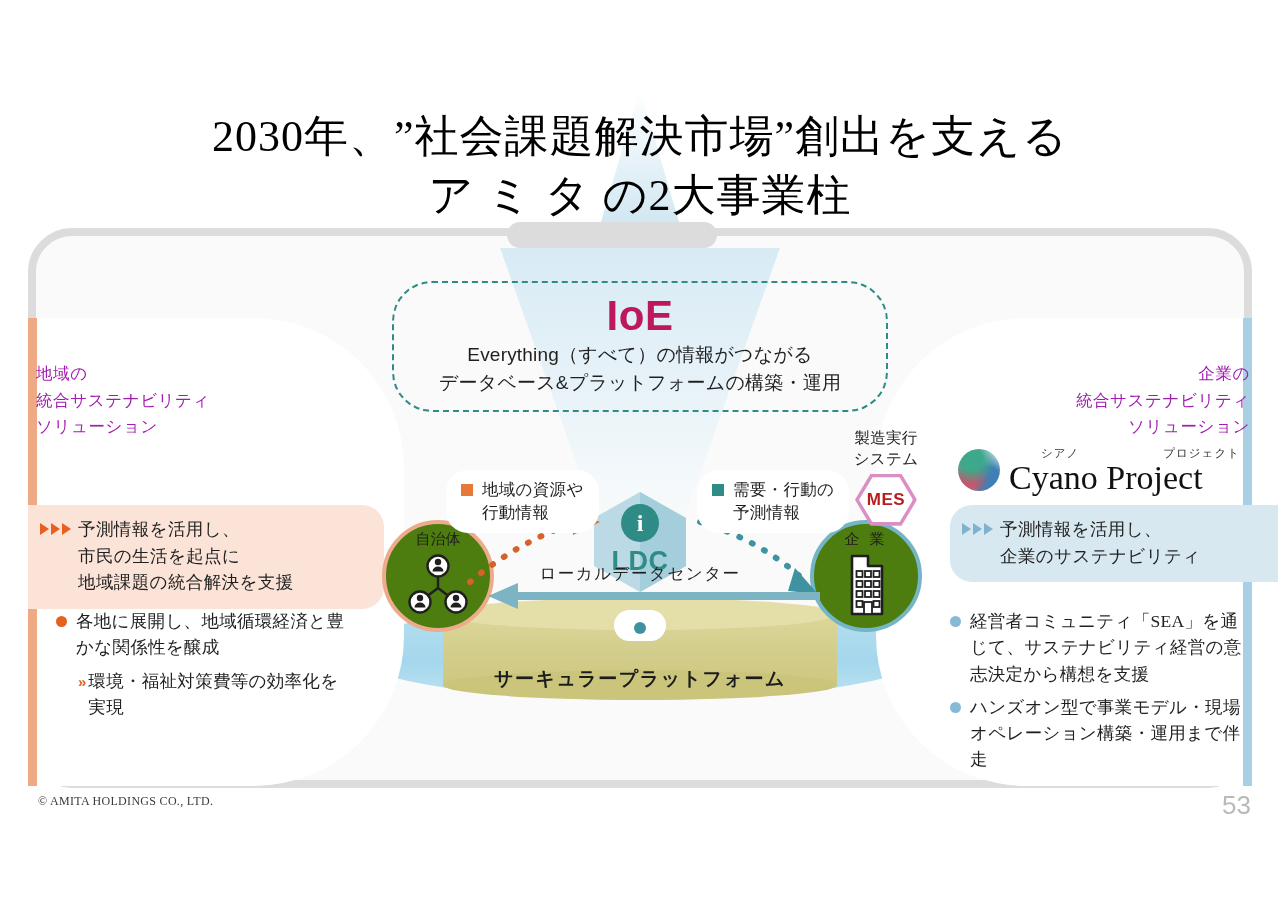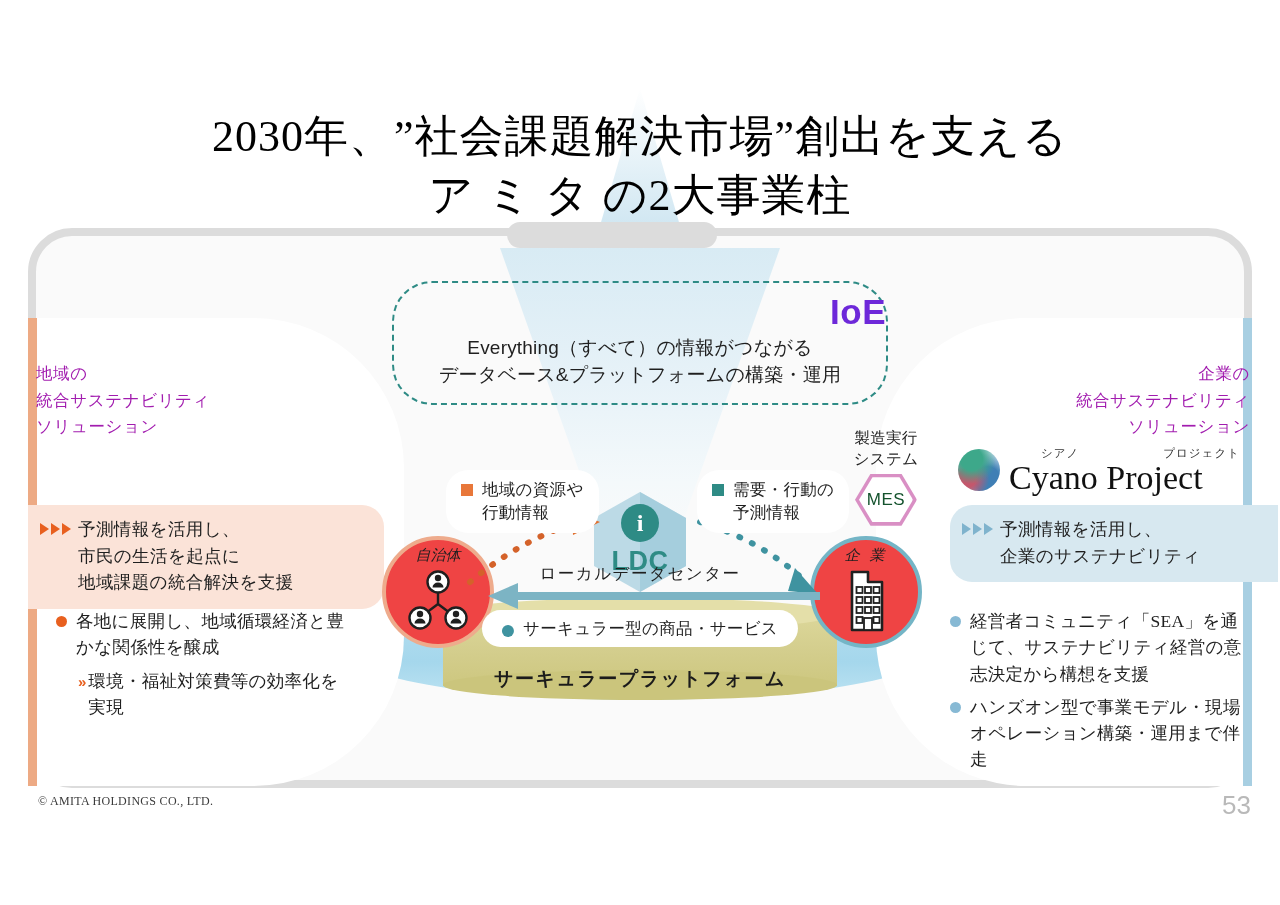--- a/index.html
+++ b/index.html
@@ -282,24 +282,23 @@
   }
   #hub-sub{
     position:absolute;left:640px;top:563px;
     transform:translateX(-50%);
     z-index:9;font-size:16.5px;color:#1f1f1f;letter-spacing:1.5px;
     white-space:nowrap;
   }
 
   
   .node-circle{
-    position:absolute;top:536px;width:104px;height:104px;
-    border-radius:50%;background:#ef4444;
+    position:absolute;top:520px;width:104px;height:104px;
+    border-radius:50%;background:#4d7c0f;
     z-index:9;
-    font-style:italic;
   }
   #node-gov{left:382px;border:4px solid #eeab8c;}
   #node-corp{left:810px;border:4px solid #74b5c6;}
   .node-title{
     position:absolute;left:50%;top:6px;transform:translateX(-50%);
     font-size:15px;color:#1f1f1f;white-space:nowrap;
   }
   #node-corp .node-title{letter-spacing:3px;}
   .ppl-svg{position:absolute;left:50%;top:28px;transform:translateX(-50%);}
   .bldg-svg{position:absolute;left:50%;top:26px;transform:translateX(-50%);}
@@ -314,21 +313,21 @@
     position:absolute;inset:0;background:#d98fc4;
     clip-path:polygon(25% 0%,75% 0%,100% 50%,75% 100%,25% 100%,0% 50%);
   }
   .mes-inner{
     position:absolute;left:4px;top:3.5px;width:54px;height:45px;background:#ffffff;
     clip-path:polygon(25% 0%,75% 0%,100% 50%,75% 100%,25% 100%,0% 50%);
   }
   #mes-text{
     position:absolute;left:0;top:0;width:62px;height:52px;
     display:flex;align-items:center;justify-content:center;
-    font-size:17px;font-weight:normal;color:#14532d;letter-spacing:0.5px;
+    font-size:17px;font-weight:bold;color:#b91c1c;letter-spacing:0.5px;
   }
 
   
   .pill{
     position:absolute;z-index:11;background:#ffffff;
     border-radius:22px;padding:8px 15px;
     font-size:16.5px;line-height:1.42;color:#1f1f1f;letter-spacing:0.3px;
     display:flex;gap:9px;align-items:flex-start;
   }
   .sq{width:12px;height:12px;flex:none;margin-top:6px;}
@@ -367,21 +366,21 @@
   </div>
 
   <div id="funnel-top"></div>
   <div id="frame"></div>
   <div id="frame-tab"></div>
   <div id="funnel"></div>
 
   <div id="ioe-box" style="position:absolute;left:640px;top:281px;transform:translateX(-50%);
               width:492px;padding:10px 0 14px;z-index:9;
               border:2.5px dashed #2e8b85;border-radius:40px;text-align:center;">
-    <div style="font-size:35px;font-weight:bold;color:#6d28d9;line-height:1.1;letter-spacing:0.5px;text-align:right;">IoE</div>
+    <div style="font-size:42px;font-weight:bold;color:#be185d;line-height:1.1;letter-spacing:0.5px;">IoE</div>
     <div style="font-size:19px;color:#1f1f1f;line-height:1.45;margin-top:2px;letter-spacing:0.2px;">Everything（すべて）の情報がつながる</div>
     <div style="font-size:19px;color:#1f1f1f;line-height:1.45;letter-spacing:0.2px;">データベース&amp;プラットフォームの構築・運用</div>
   </div>
 
   <div id="platform-disc"></div>
   <div id="platform-cyl"></div>
   <div id="platform-cyl-bot"></div>
   <div id="platform-cyl-top"></div>
   <div id="platform-label">サーキュラープラットフォーム</div>
 
@@ -461,21 +460,20 @@
   </div>
   <div class="pill" id="pill-right">
     <div class="sq sq-teal"></div>
     <div>
       <div>需要・行動の</div>
       <div>予測情報</div>
     </div>
   </div>
   <div class="pill" id="pill-bottom">
     <div class="dot-teal"></div>
-    <div>サーキュラー型の商品・サービス</div>
   </div>
 
   <div id="panel-left" class="side-panel"></div>
   <div id="panel-right" class="side-panel"></div>
   <div id="accent-left" class="accent-bar"></div>
   <div id="accent-right" class="accent-bar"></div>
 
   <div id="head-left" class="panel-head">
     <div>地域の</div>
     <div>統合サステナビリティ</div>

